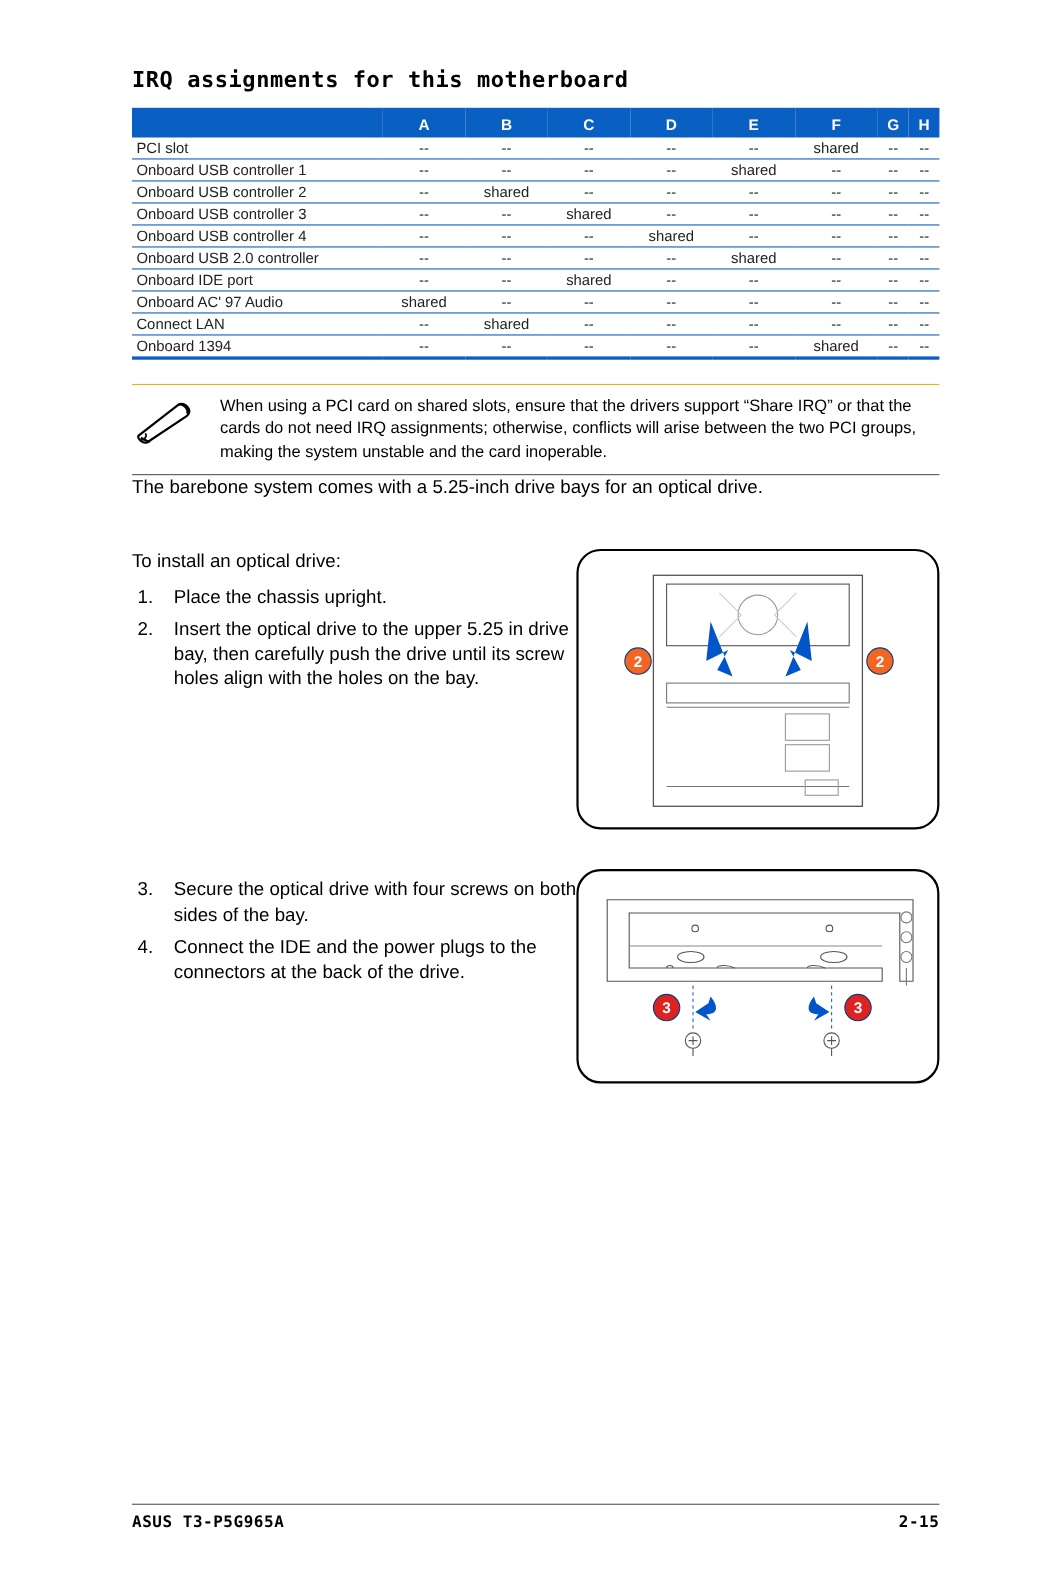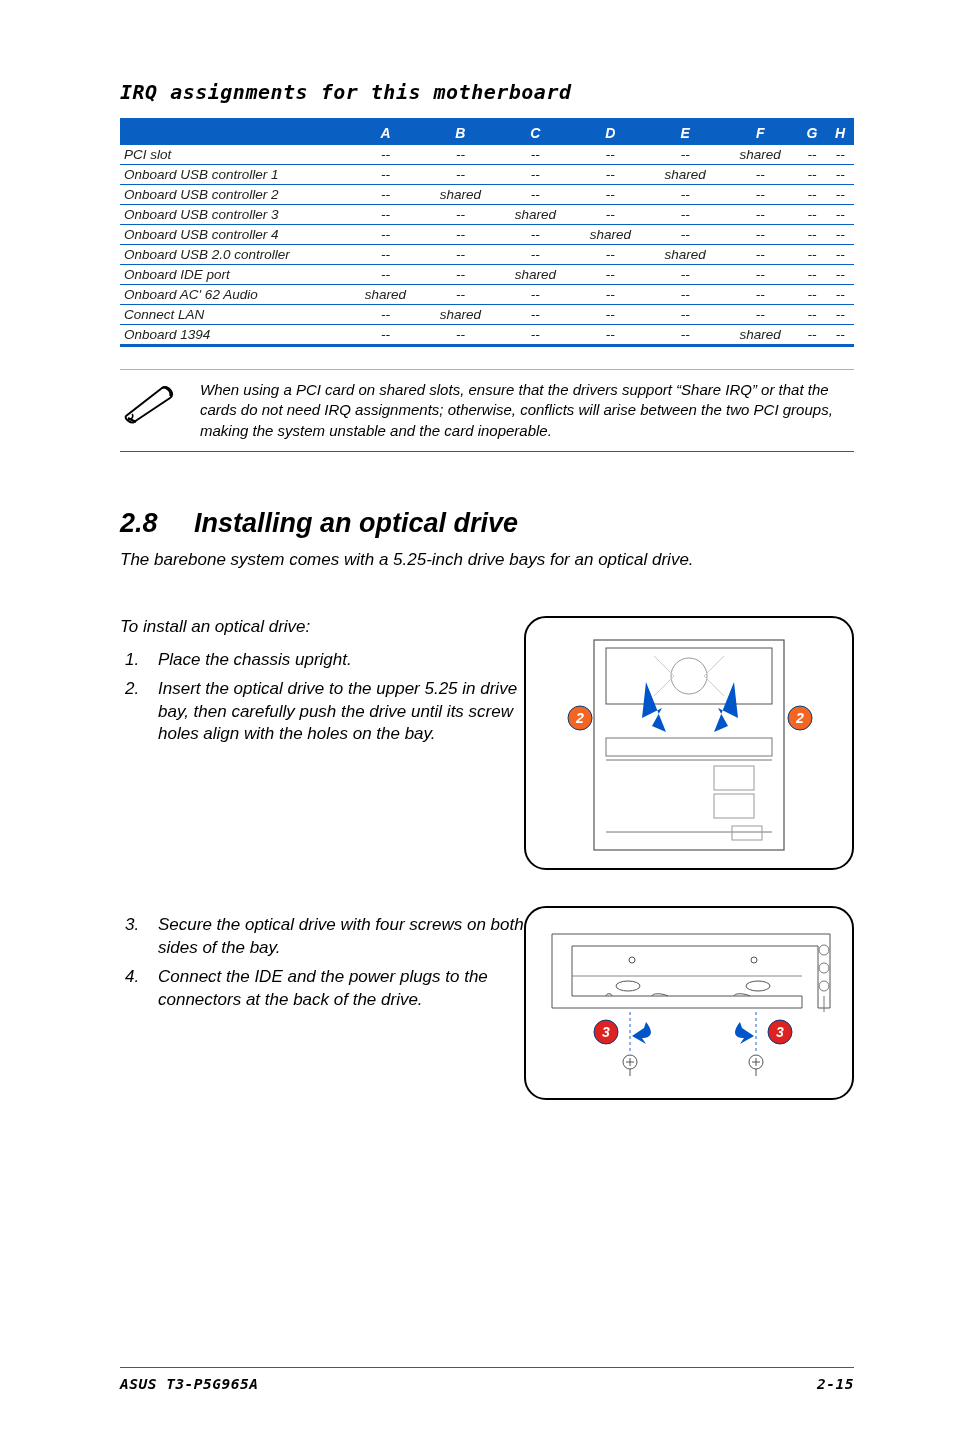--- a/index.html
+++ b/index.html
@@ -6,23 +6,22 @@
     font-family: Arial, Helvetica, sans-serif;
     margin: 0;
     padding: 0;
     background: #fff;
     color: #000;
   }
   .page {
     width: 954px;
     height: 1438px;
     box-sizing: border-box;
-    padding: 80px 100px 40px 120px;
+    padding: 60px 100px 40px 120px;
     position: relative;
-    font-style: italic;
   }
   h3.sub {
     font-family: "Lucida Console", Monaco, monospace;
     font-size: 20px;
     font-weight: bold;
     letter-spacing: 0.5px;
     margin: 0 0 14px 0;
   }
   table.irq {
     border-collapse: collapse;
@@ -237,21 +236,21 @@
           <td>--</td>
           <td>--</td>
           <td>shared</td>
           <td>--</td>
           <td>--</td>
           <td>--</td>
           <td>--</td>
           <td>--</td>
         </tr>
         <tr>
-          <td class="first">Onboard AC' 62 Audio</td>
+          <td class="first">Onboard AC' 97 Audio</td>
           <td>shared</td>
           <td>--</td>
           <td>--</td>
           <td>--</td>
           <td>--</td>
           <td>--</td>
           <td>--</td>
           <td>--</td>
         </tr>
         <tr>
@@ -284,23 +283,20 @@
       <svg viewBox="0 0 60 48" width="60" height="48">
         <path d="M 6 36 C 4 38 10 44 14 42 L 50 18 C 56 14 48 4 42 8 L 6 36 Z" fill="none" stroke="#000" stroke-width="2"></path>
         <path d="M 42 8 C 46 6 52 12 50 16" fill="none" stroke="#000" stroke-width="2"></path>
         <path d="M 8 38 L 16 42" fill="none" stroke="#000" stroke-width="2"></path>
         <path d="M 12 34 C 14 36 12 40 8 40" fill="none" stroke="#000" stroke-width="1.5"></path>
       </svg>
     </div>
     <div class="txt">When using a PCI card on shared slots, ensure that the drivers support “Share IRQ” or that the cards do not need IRQ assignments; otherwise, conflicts will arise between the two PCI groups, making the system unstable and the card inoperable.</div>
   </div>
 
-  <h2 class="section">
-    <span class="num">2.8</span><span>Installing an optical drive</span>
-  </h2>
   <p class="body">The barebone system comes with a 5.25-inch drive bays for an optical drive.</p>
 
   <div class="cols">
     <div class="left">
       <p class="body">To install an optical drive:</p>
       <ol class="steps" id="steps12" start="1">
           <li>Place the chassis upright.</li>
           <li>Insert the optical drive to the upper 5.25 in drive bay, then carefully push the drive until its screw holes align with the holes on the bay.</li>
         </ol>
     </div>

